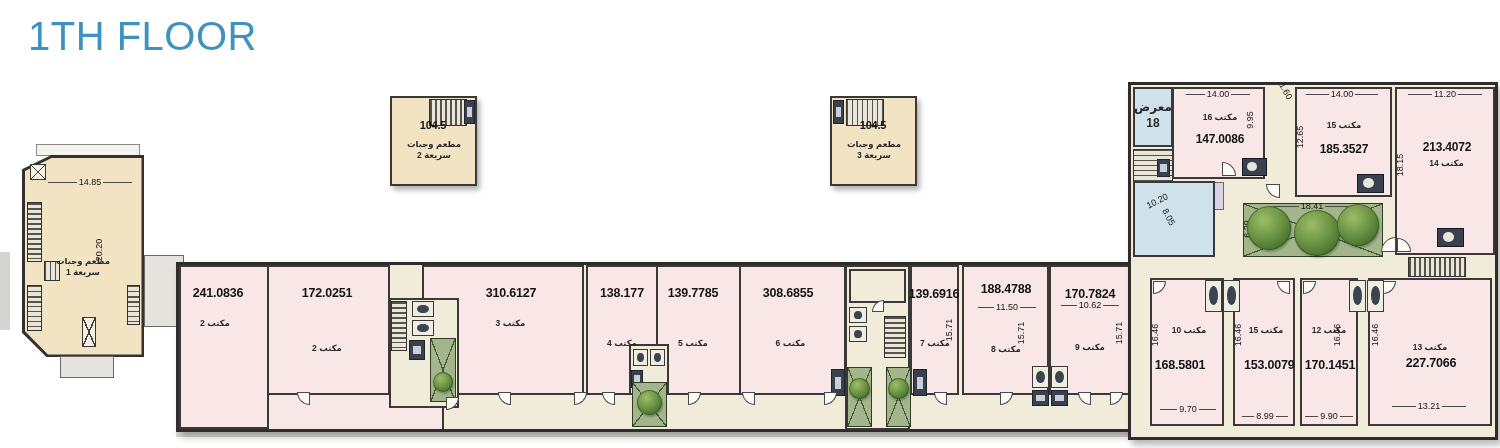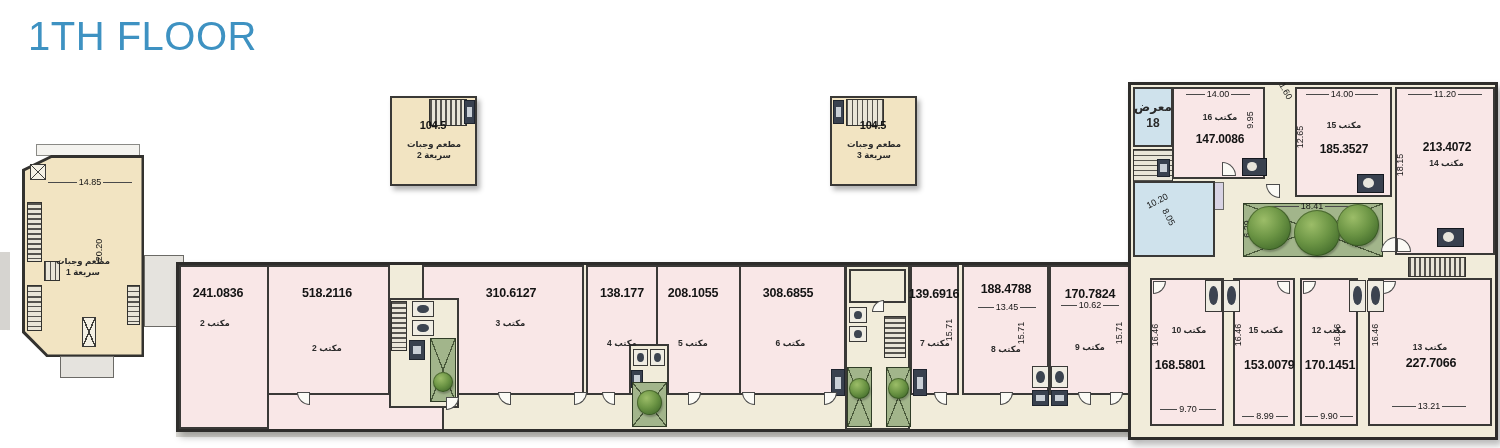--- a/index.html
+++ b/index.html
@@ -163,35 +163,35 @@
   <div class="arc arc-q4" style="left:688px;top:392px;width:13px;height:13px;"></div>
   <div class="arc arc-q3" style="left:742px;top:392px;width:13px;height:13px;"></div>
   <div class="arc arc-q4" style="left:824px;top:392px;width:13px;height:13px;"></div>
   <div class="arc arc-q3" style="left:934px;top:392px;width:13px;height:13px;"></div>
   <div class="arc arc-q4" style="left:1000px;top:392px;width:13px;height:13px;"></div>
   <div class="arc arc-q3" style="left:1078px;top:392px;width:13px;height:13px;"></div>
   <div class="arc arc-q4" style="left:1110px;top:392px;width:13px;height:13px;"></div>
 
   <div class="area" style="left:178px;top:286px;width:80px;">241.0836</div>
   <div class="rlabel" style="left:190px;top:318px;width:50px;">مكتب 2</div>
-  <div class="area" style="left:287px;top:286px;width:80px;">518.2116</div>
+  <div class="area" style="left:287px;top:286px;width:80px;">172.0251</div>
   <div class="rlabel" style="left:302px;top:343px;width:50px;">مكتب 2</div>
   <div class="area" style="left:465px;top:286px;width:92px;">310.6127</div>
   <div class="rlabel" style="left:483px;top:318px;width:55px;">مكتب 3</div>
   <div class="area" style="left:589px;top:286px;width:66px;">138.177</div>
   <div class="rlabel" style="left:593px;top:338px;width:58px;">مكتب 4</div>
-  <div class="area" style="left:654px;top:286px;width:78px;">208.1055</div>
+  <div class="area" style="left:654px;top:286px;width:78px;">139.7785</div>
   <div class="rlabel" style="left:664px;top:338px;width:58px;">مكتب 5</div>
   <div class="area" style="left:744px;top:286px;width:88px;">308.6855</div>
   <div class="rlabel" style="left:763px;top:338px;width:55px;">مكتب 6</div>
   <div class="area" style="left:906px;top:287px;width:56px;">139.6916</div>
   <div class="rlabel" style="left:911px;top:338px;width:48px;">مكتب 7</div>
   <div class="vdim" style="left:938px;top:325px;">15.71</div>
   <div class="area" style="left:967px;top:282px;width:78px;">188.4788</div>
-  <div class="hdim" style="left:976px;top:302px;width:62px;">13.45</div>
+  <div class="hdim" style="left:976px;top:302px;width:62px;">11.50</div>
   <div class="rlabel" style="left:981px;top:344px;width:50px;">مكتب 8</div>
   <div class="vdim" style="left:1010px;top:328px;">15.71</div>
   <div class="area" style="left:1051px;top:287px;width:78px;">170.7824</div>
   <div class="hdim" style="left:1059px;top:300px;width:62px;">10.62</div>
   <div class="rlabel" style="left:1065px;top:342px;width:50px;">مكتب 9</div>
   <div class="vdim" style="left:1108px;top:328px;">15.71</div>
 
   <div class="bldg" style="left:1128px;top:82px;width:370px;height:358px;"></div>
 
   <div class="room blue" style="left:1133px;top:87px;width:40px;height:60px;"></div>

